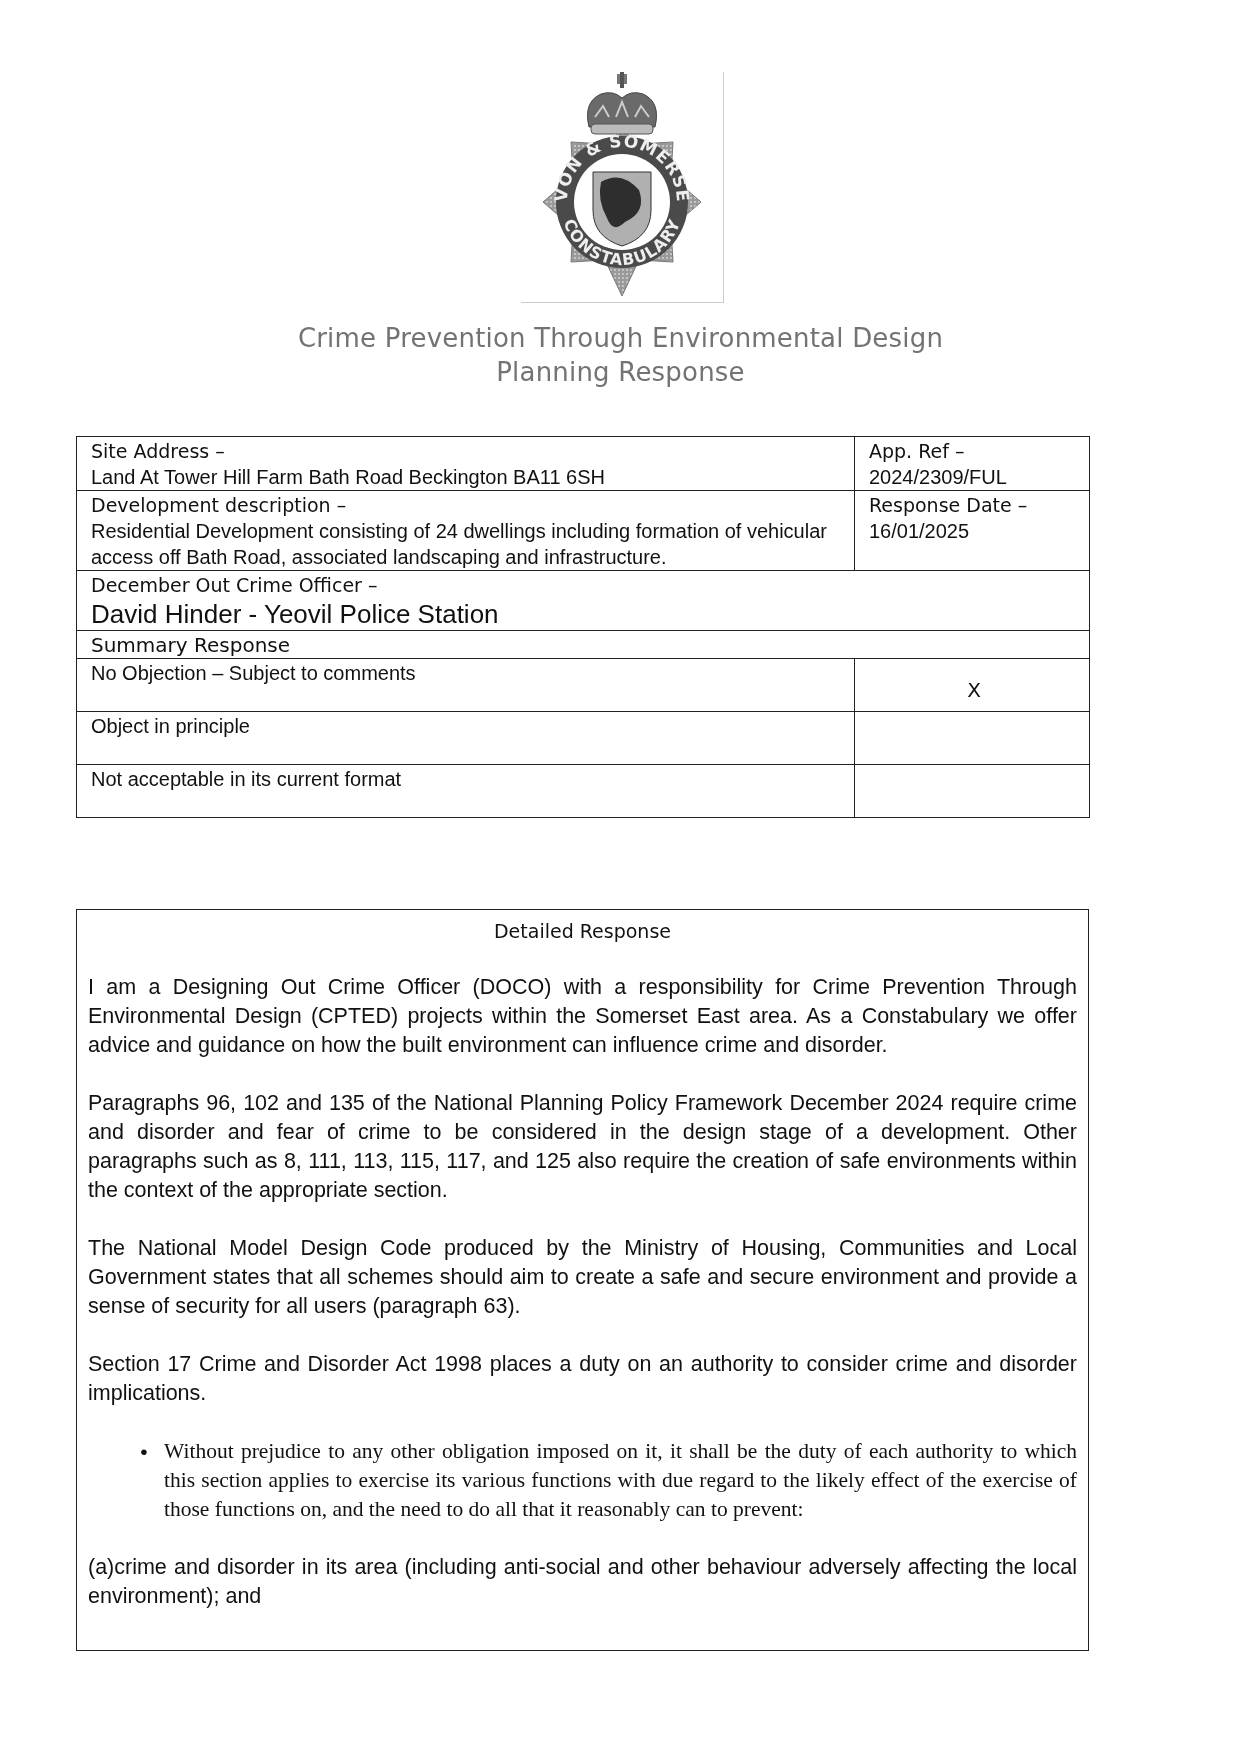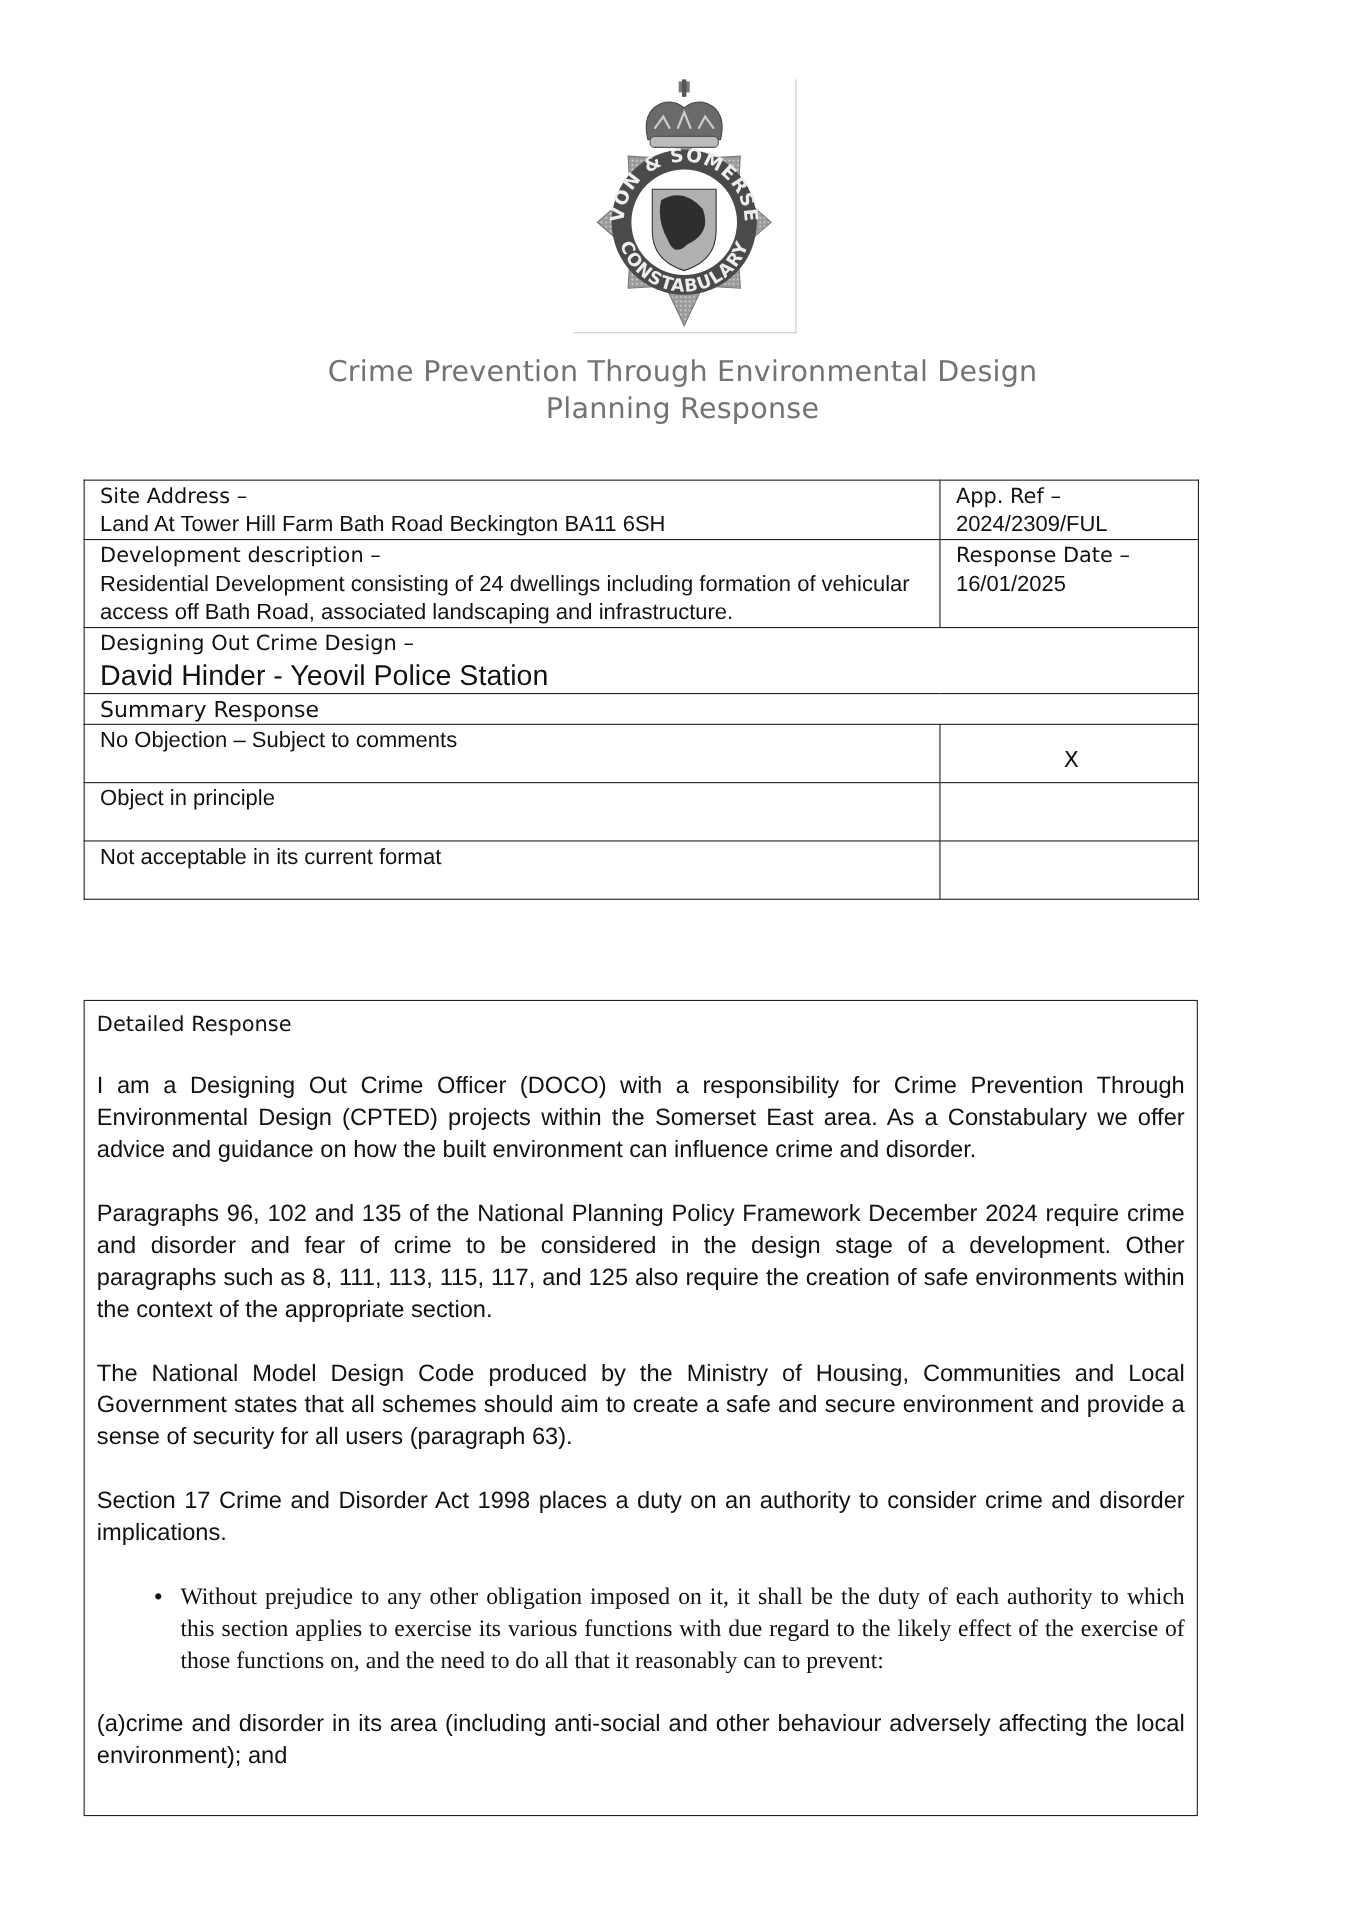--- a/index.html
+++ b/index.html
@@ -17,21 +17,21 @@
   table.summary td { border:1.5px solid #222; vertical-align:top; padding:1px 10px 0 14px;
                      font-size:20px; line-height:26px; }
   .lbl { font-family:"DejaVu Sans", sans-serif; font-size:19px; }
   .big { font-size:26px; line-height:32px; }
   .opt td { height:42px; }
   .mark { text-align:center; vertical-align:middle !important; font-size:26px;
           font-family:"DejaVu Sans", sans-serif; padding-top:10px !important; }
 
   .detail { position:absolute; left:76px; top:909px; width:989px; height:722px;
             border:1.5px solid #222; padding:8px 11px 10px 11px; }
-  .detail .hdr { font-family:"DejaVu Sans", sans-serif; font-size:19px; line-height:26px; }
+  .detail .hdr { font-family:"DejaVu Sans", sans-serif; font-size:19px; line-height:26px;text-align:center; }
   .detail p { margin:0; font-size:21.5px; line-height:29px; text-align:justify; }
   .detail p + p, .detail .hdr + p { margin-top:29px; }
   .bullet { display:flex; margin-top:29px; margin-bottom:29px; }
   .bullet .dot { width:40px; text-align:center; padding-left:36px; font-size:21px; line-height:29px; }
   .bullet .btxt { flex:1; margin-left:0; padding-left:0; font-size:21.5px; line-height:29px; text-align:justify;font-family:Liberation Serif, serif; }
 </style>
 </head>
 <body>
 
 <div class="logo">
@@ -92,21 +92,21 @@
       <div class="lbl">Development description –</div>
       <div style="padding-right:6px;">Residential Development consisting of 24 dwellings including formation of vehicular access off Bath Road, associated landscaping and infrastructure.</div>
     </td>
     <td>
       <div class="lbl">Response Date –</div>
       <div>16/01/2025</div>
     </td>
   </tr>
   <tr>
     <td colspan="2">
-      <div class="lbl">Designing Out Crime Design –</div>
+      <div class="lbl">December Out Crime Officer –</div>
       <div class="big">David Hinder - Yeovil Police Station</div>
     </td>
   </tr>
   <tr>
     <td colspan="2" class="lbl">Summary Response</td>
   </tr>
   <tr class="opt">
     <td>No Objection – Subject to comments</td>
     <td class="mark">X</td>
   </tr>

